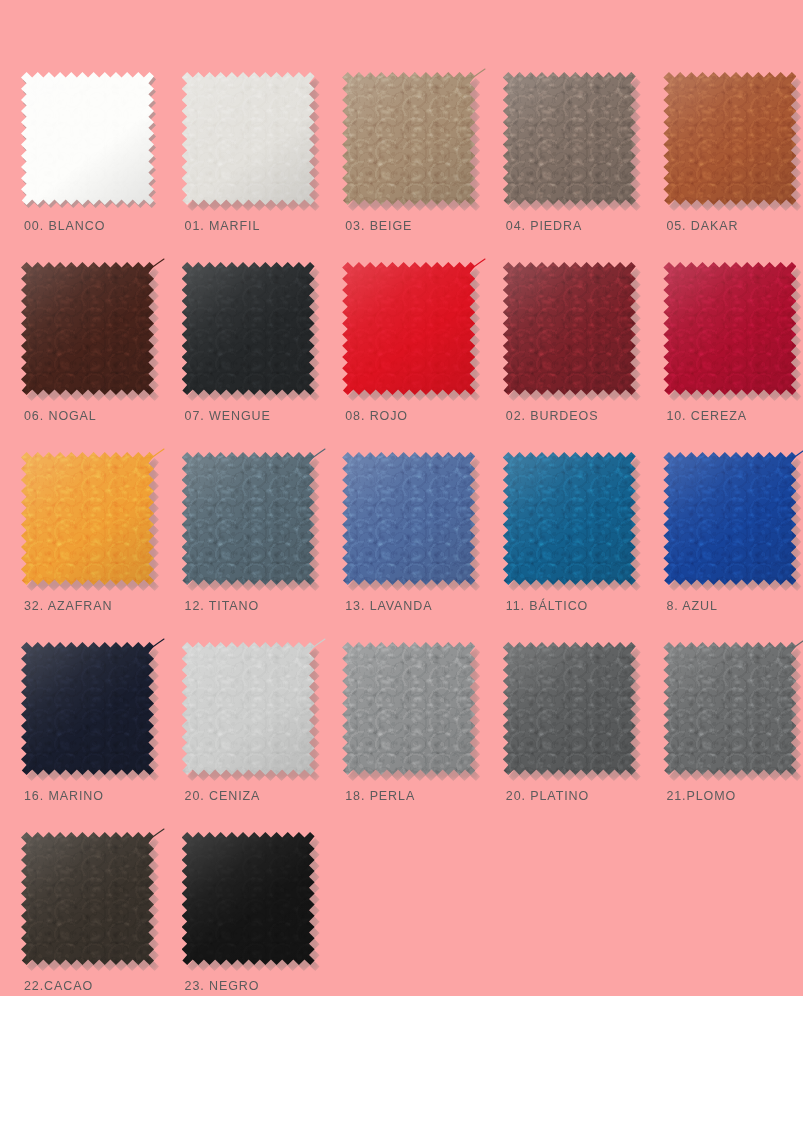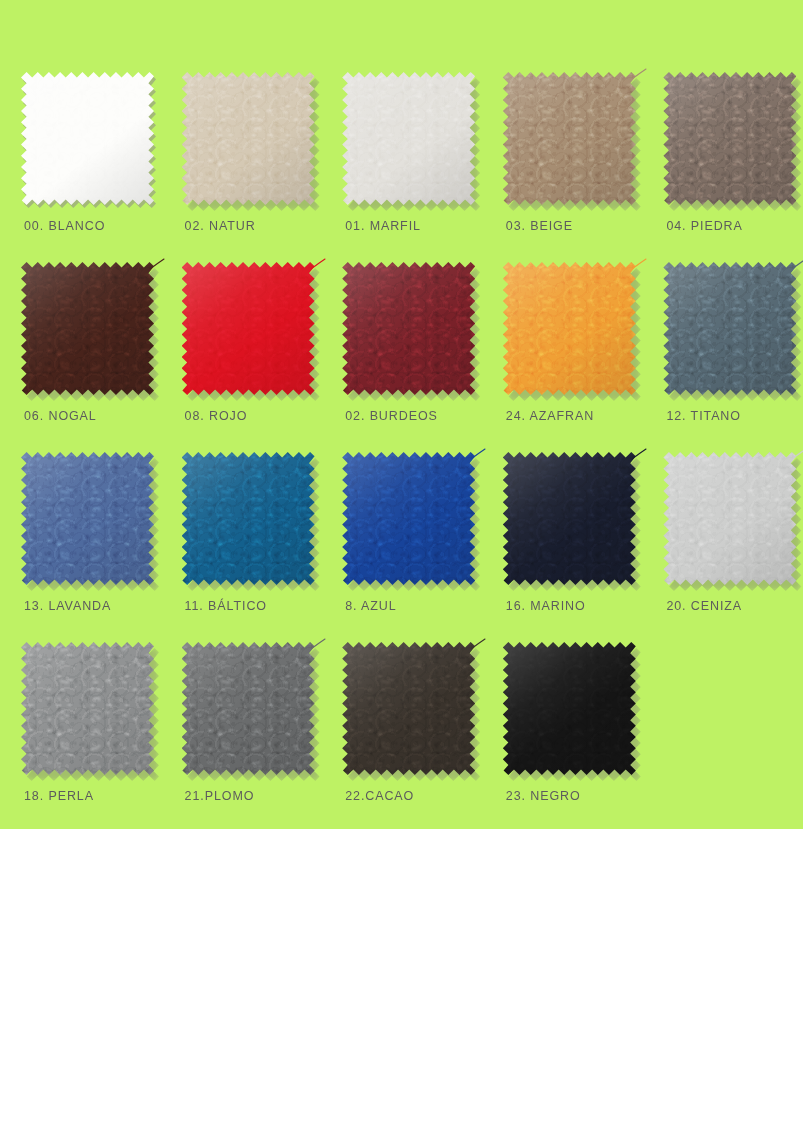--- a/index.html
+++ b/index.html
@@ -12,22 +12,22 @@
     width: 803px;
     height: 1141px;
     overflow: hidden;
     font-family: "Liberation Sans", sans-serif;
     -webkit-font-smoothing: antialiased;
   }
 
   #chart {
     position: relative;
     width: 803px;
-    height: 829px;
-    background: #bef264;
+    height: 996px;
+    background: #fca5a5;
     box-sizing: border-box;
     padding: 72px 0 0 0;
   }
 
   .swatch-grid {
     display: grid;
     grid-template-columns: repeat(5, 1fr);
     grid-template-rows: repeat(5, 190px);
     column-gap: 0px;
     row-gap: 0px;
@@ -239,31 +239,20 @@
             <div class="grain"></div>
             <div class="grain2"></div>
             <div class="sheen"></div>
           </div>
         </div>
         <div class="swatch-label">00. BLANCO</div>
       </div>
       <div class="swatch-cell">
         <div class="swatch-wrap">
           <div class="swatch-shadow"></div>
-          <div class="swatch" style="background-color: rgb(213, 201, 180);">
-            <div class="grain"></div>
-            <div class="grain2"></div>
-            <div class="sheen"></div>
-          </div>
-        </div>
-        <div class="swatch-label">02. NATUR</div>
-      </div>
-      <div class="swatch-cell">
-        <div class="swatch-wrap">
-          <div class="swatch-shadow"></div>
           <div class="swatch" style="background-color: rgb(227, 225, 220);">
             <div class="grain"></div>
             <div class="grain2"></div>
             <div class="sheen"></div>
           </div>
         </div>
         <div class="swatch-label">01. MARFIL</div>
       </div>
       <div class="swatch-cell">
         <div class="swatch-wrap">
@@ -286,34 +275,56 @@
             <div class="grain"></div>
             <div class="grain2"></div>
             <div class="sheen"></div>
           </div>
         </div>
         <div class="swatch-label">04. PIEDRA</div>
       </div>
       <div class="swatch-cell">
         <div class="swatch-wrap">
           <div class="swatch-shadow"></div>
+          <div class="swatch" style="background-color: rgb(167, 87, 50);">
+            <div class="grain"></div>
+            <div class="grain2"></div>
+            <div class="sheen"></div>
+          </div>
+        </div>
+        <div class="swatch-label">05. DAKAR</div>
+      </div>
+      <div class="swatch-cell">
+        <div class="swatch-wrap">
+          <div class="swatch-shadow"></div>
           <div class="swatch" style="background-color: rgb(72, 35, 27);">
             <div class="grain"></div>
             <div class="grain2"></div>
             <div class="sheen"></div>
           </div>
           <div class="thread"><svg width="16" height="12" viewBox="0 0 16 12">
               <path d="M1 11 C5 8, 9 5, 15 1" stroke="#48231b" stroke-width="1.1" fill="none" stroke-linecap="round"></path>
             </svg></div>
         </div>
         <div class="swatch-label">06. NOGAL</div>
       </div>
       <div class="swatch-cell">
         <div class="swatch-wrap">
           <div class="swatch-shadow"></div>
+          <div class="swatch" style="background-color: rgb(37, 40, 42);">
+            <div class="grain"></div>
+            <div class="grain2"></div>
+            <div class="sheen"></div>
+          </div>
+        </div>
+        <div class="swatch-label">07. WENGUE</div>
+      </div>
+      <div class="swatch-cell">
+        <div class="swatch-wrap">
+          <div class="swatch-shadow"></div>
           <div class="swatch" style="background-color: rgb(221, 18, 32);">
             <div class="grain"></div>
             <div class="grain2"></div>
             <div class="sheen"></div>
           </div>
           <div class="thread"><svg width="16" height="12" viewBox="0 0 16 12">
               <path d="M1 11 C5 8, 9 5, 15 1" stroke="#dd1220" stroke-width="1.1" fill="none" stroke-linecap="round"></path>
             </svg></div>
         </div>
         <div class="swatch-label">08. ROJO</div>
@@ -325,30 +336,41 @@
             <div class="grain"></div>
             <div class="grain2"></div>
             <div class="sheen"></div>
           </div>
         </div>
         <div class="swatch-label">02. BURDEOS</div>
       </div>
       <div class="swatch-cell">
         <div class="swatch-wrap">
           <div class="swatch-shadow"></div>
+          <div class="swatch" style="background-color: rgb(172, 15, 46);">
+            <div class="grain"></div>
+            <div class="grain2"></div>
+            <div class="sheen"></div>
+          </div>
+        </div>
+        <div class="swatch-label">10. CEREZA</div>
+      </div>
+      <div class="swatch-cell">
+        <div class="swatch-wrap">
+          <div class="swatch-shadow"></div>
           <div class="swatch" style="background-color: rgb(240, 160, 53);">
             <div class="grain"></div>
             <div class="grain2"></div>
             <div class="sheen"></div>
           </div>
           <div class="thread"><svg width="16" height="12" viewBox="0 0 16 12">
               <path d="M1 11 C5 8, 9 5, 15 1" stroke="#f0a035" stroke-width="1.1" fill="none" stroke-linecap="round"></path>
             </svg></div>
         </div>
-        <div class="swatch-label">24. AZAFRAN</div>
+        <div class="swatch-label">32. AZAFRAN</div>
       </div>
       <div class="swatch-cell">
         <div class="swatch-wrap">
           <div class="swatch-shadow"></div>
           <div class="swatch" style="background-color: rgb(85, 104, 115);">
             <div class="grain"></div>
             <div class="grain2"></div>
             <div class="sheen"></div>
           </div>
           <div class="thread"><svg width="16" height="12" viewBox="0 0 16 12">
@@ -424,20 +446,31 @@
       <div class="swatch-cell">
         <div class="swatch-wrap">
           <div class="swatch-shadow"></div>
           <div class="swatch" style="background-color: rgb(141, 143, 144);">
             <div class="grain"></div>
             <div class="grain2"></div>
             <div class="sheen"></div>
           </div>
         </div>
         <div class="swatch-label">18. PERLA</div>
+      </div>
+      <div class="swatch-cell">
+        <div class="swatch-wrap">
+          <div class="swatch-shadow"></div>
+          <div class="swatch" style="background-color: rgb(90, 92, 93);">
+            <div class="grain"></div>
+            <div class="grain2"></div>
+            <div class="sheen"></div>
+          </div>
+        </div>
+        <div class="swatch-label">20. PLATINO</div>
       </div>
       <div class="swatch-cell">
         <div class="swatch-wrap">
           <div class="swatch-shadow"></div>
           <div class="swatch" style="background-color: rgb(105, 107, 108);">
             <div class="grain"></div>
             <div class="grain2"></div>
             <div class="sheen"></div>
           </div>
           <div class="thread"><svg width="16" height="12" viewBox="0 0 16 12">

